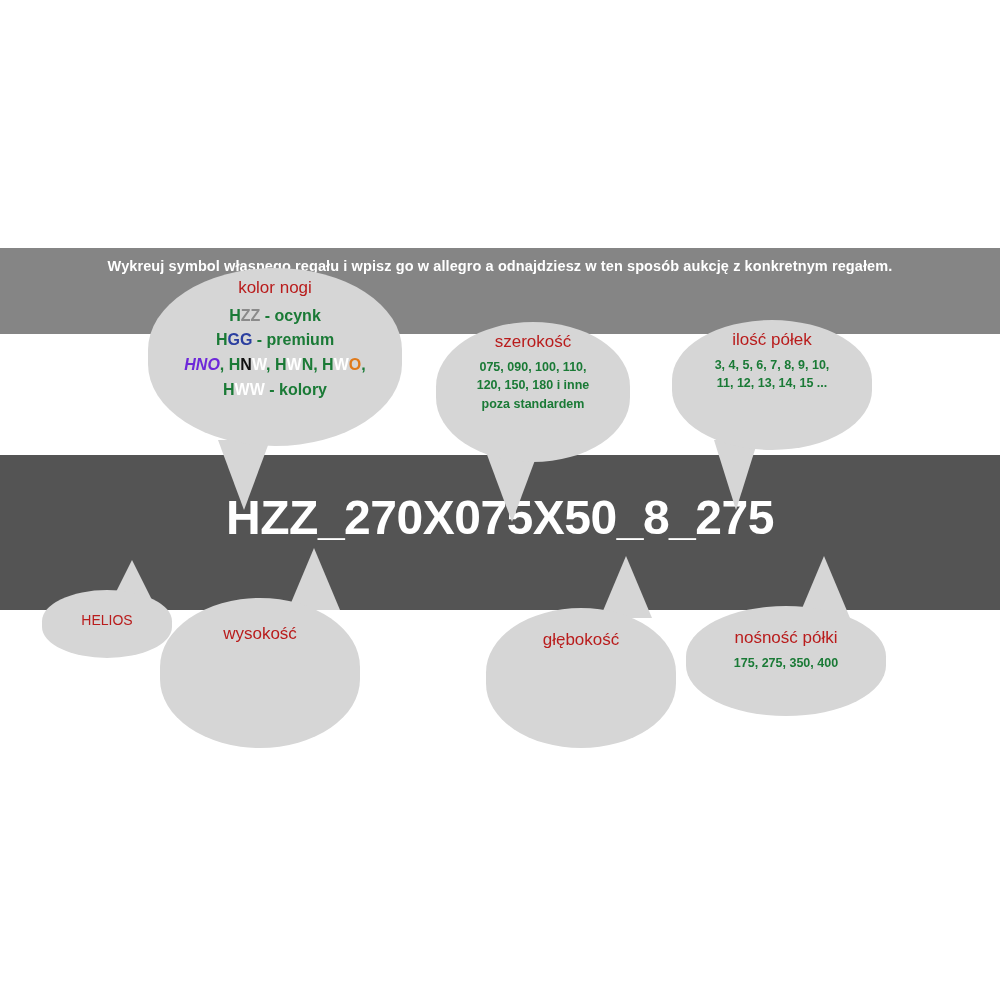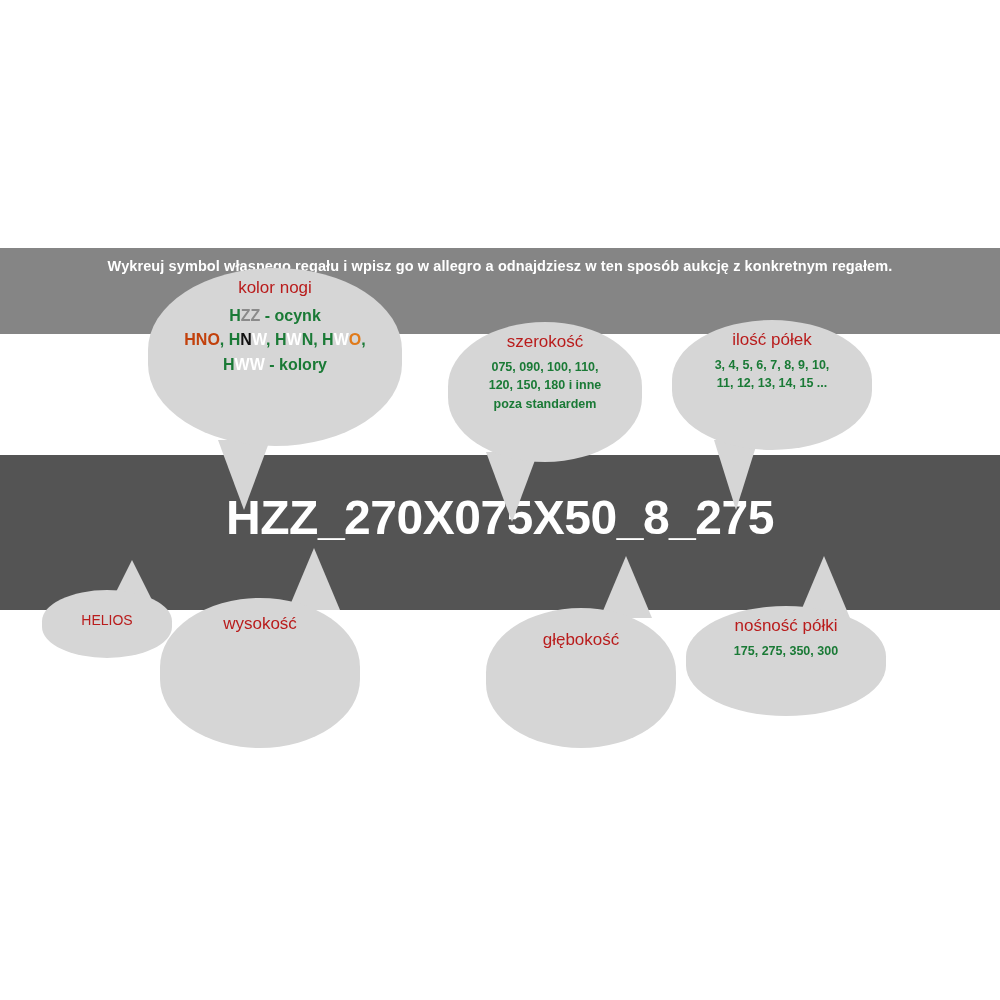--- a/index.html
+++ b/index.html
@@ -98,21 +98,21 @@
     border-width: 70px 26px 0 26px;
     border-color: #d6d6d6 transparent transparent transparent;
   }
   .tail-up {
     border-width: 0 26px 62px 26px;
     border-color: transparent transparent #d6d6d6 transparent;
   }
 
   
   #b-kolor      { left: 148px; top: 268px;  width: 254px; height: 178px; }
-  #b-szerokosc  { left: 448px; top: 322px;  width: 194px; height: 140px; }
+  #b-szerokosc  { left: 436px; top: 322px;  width: 194px; height: 140px; }
   #b-ilosc      { left: 672px; top: 320px;  width: 200px; height: 130px; }
   #b-helios     { left: 42px;  top: 590px;  width: 130px; height: 68px;  }
   #b-wysokosc   { left: 160px; top: 598px;  width: 200px; height: 150px; }
   #b-glebokosc  { left: 486px; top: 608px;  width: 190px; height: 140px; }
   #b-nosnosc    { left: 686px; top: 606px;  width: 200px; height: 110px; }
 
   #b-helios .title { font-size: 14px; margin-bottom: 0; }
 
   
   #t-kolor     { left: 218px; top: 440px; }
@@ -123,21 +123,21 @@
   #t-wysokosc  { left: 288px; top: 548px; }
   #t-glebokosc { left: 600px; top: 556px; }
   #t-nosnosc   { left: 798px; top: 556px; }
 
   
   .c-green  { color: #1a7a36; }
   .c-grey   { color: #8a8a8a; }
   .c-black  { color: #111111; }
   .c-orange { color: #e07a1a; }
   .c-white  { color: #ffffff; }
-  .c-red    { color: #c2410c; }
+  .c-red    { color: #6d28d9; font-style: italic; }
   .c-navy   { color: #2b3fa0; }
   .kolor-line { line-height: 1.55; font-size: 16px; font-weight: bold; }
 </style>
 </head>
 <body>
 
 <div id="page">
 
   <div class="band" id="band-top"></div>
   <div class="band" id="band-mid"></div>
@@ -156,20 +156,23 @@
 
   <div class="bubble" id="b-kolor">
     <div class="title">
       <div>kolor nogi</div>
     </div>
     <div class="body">
       <div class="kolor-line">
         <span class="c-green">H</span><span class="c-grey">ZZ</span><span class="c-green"> - ocynk</span>
       </div>
       <div class="kolor-line">
+        <span class="c-green">H</span><span class="c-navy">GG</span><span class="c-green"> - premium</span>
+      </div>
+      <div class="kolor-line">
         <span class="c-red">HNO</span><span class="c-green">, </span><span class="c-green">H</span><span class="c-black">N</span><span class="c-white">W</span><span class="c-green">, </span><span class="c-green">H</span><span class="c-white">W</span><span class="c-green">N, </span><span class="c-green">H</span><span class="c-white">W</span><span class="c-orange">O</span><span class="c-green">,</span>
       </div>
       <div class="kolor-line">
         <span class="c-green">H</span><span class="c-white">WW</span><span class="c-green"> - kolory</span>
       </div>
     </div>
   </div>
 
   <div class="bubble" id="b-szerokosc">
     <div class="title">szerokość</div>
@@ -186,27 +189,27 @@
       <div>3, 4, 5, 6, 7, 8, 9, 10,</div>
       <div>11, 12, 13, 14, 15 ...</div>
     </div>
   </div>
 
   <div class="bubble small" id="b-helios">
     <div class="title" style="margin-top:12px;">HELIOS</div>
   </div>
 
   <div class="bubble" id="b-wysokosc">
-    <div class="title" style="margin-top:6px;">wysokość</div>
+    <div class="title" style="margin-top:16px;">wysokość</div>
   </div>
 
   <div class="bubble" id="b-glebokosc">
     <div class="title" style="margin-top:12px;">głębokość</div>
   </div>
 
   <div class="bubble" id="b-nosnosc">
-    <div class="title" style="">nośność półki</div>
-    <div class="body">
-      <div>175, 275, 350, 300</div>
+    <div class="title" style="margin-top:12px;">nośność półki</div>
+    <div class="body">
+      <div>175, 275, 350, 400</div>
     </div>
   </div>
 
 </div>
 
 </body></html>

